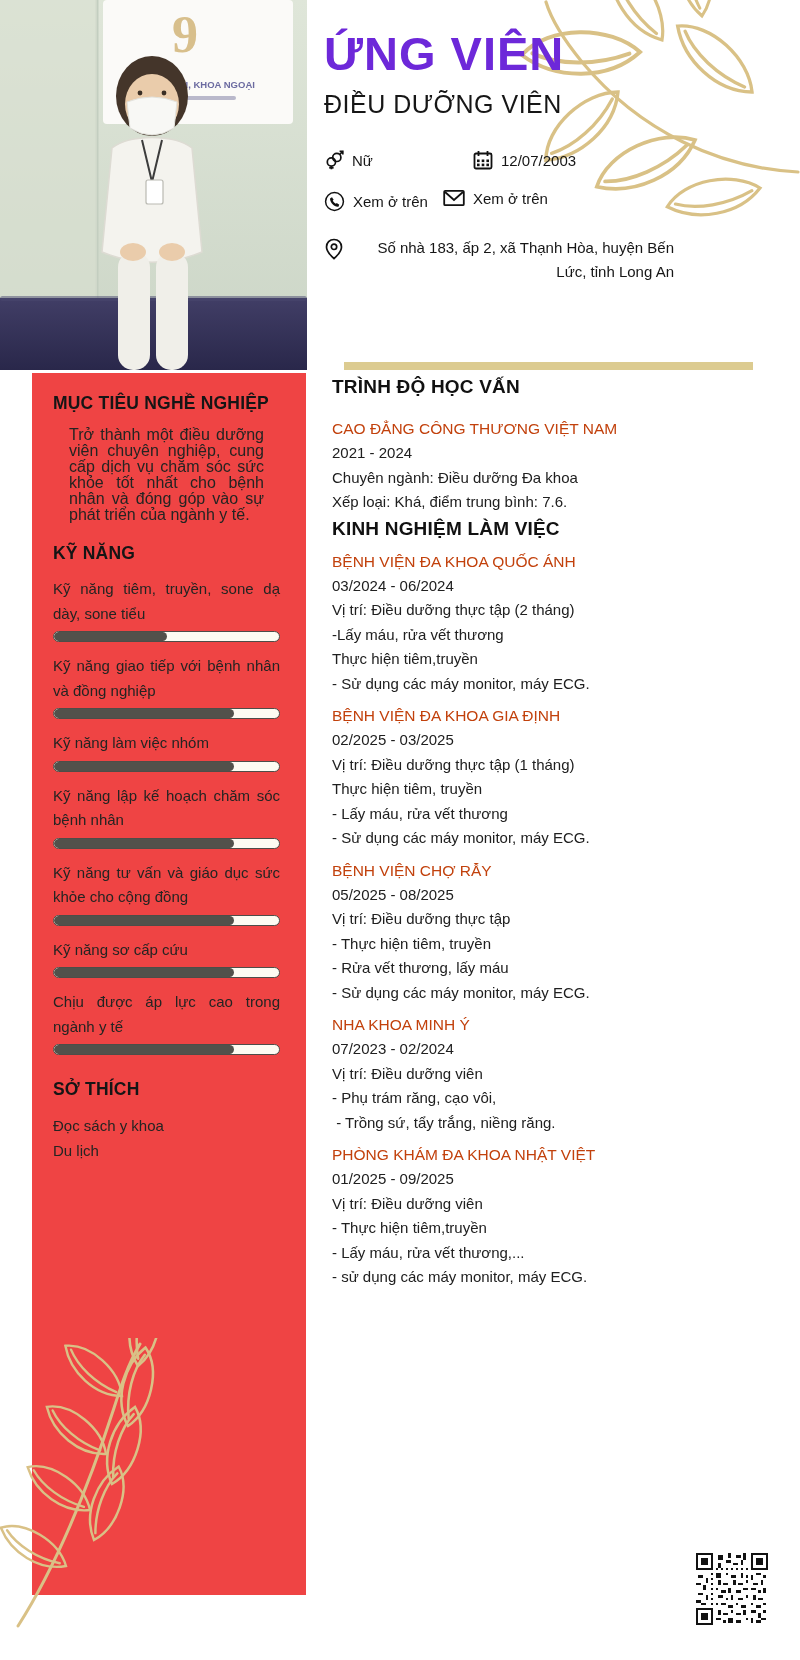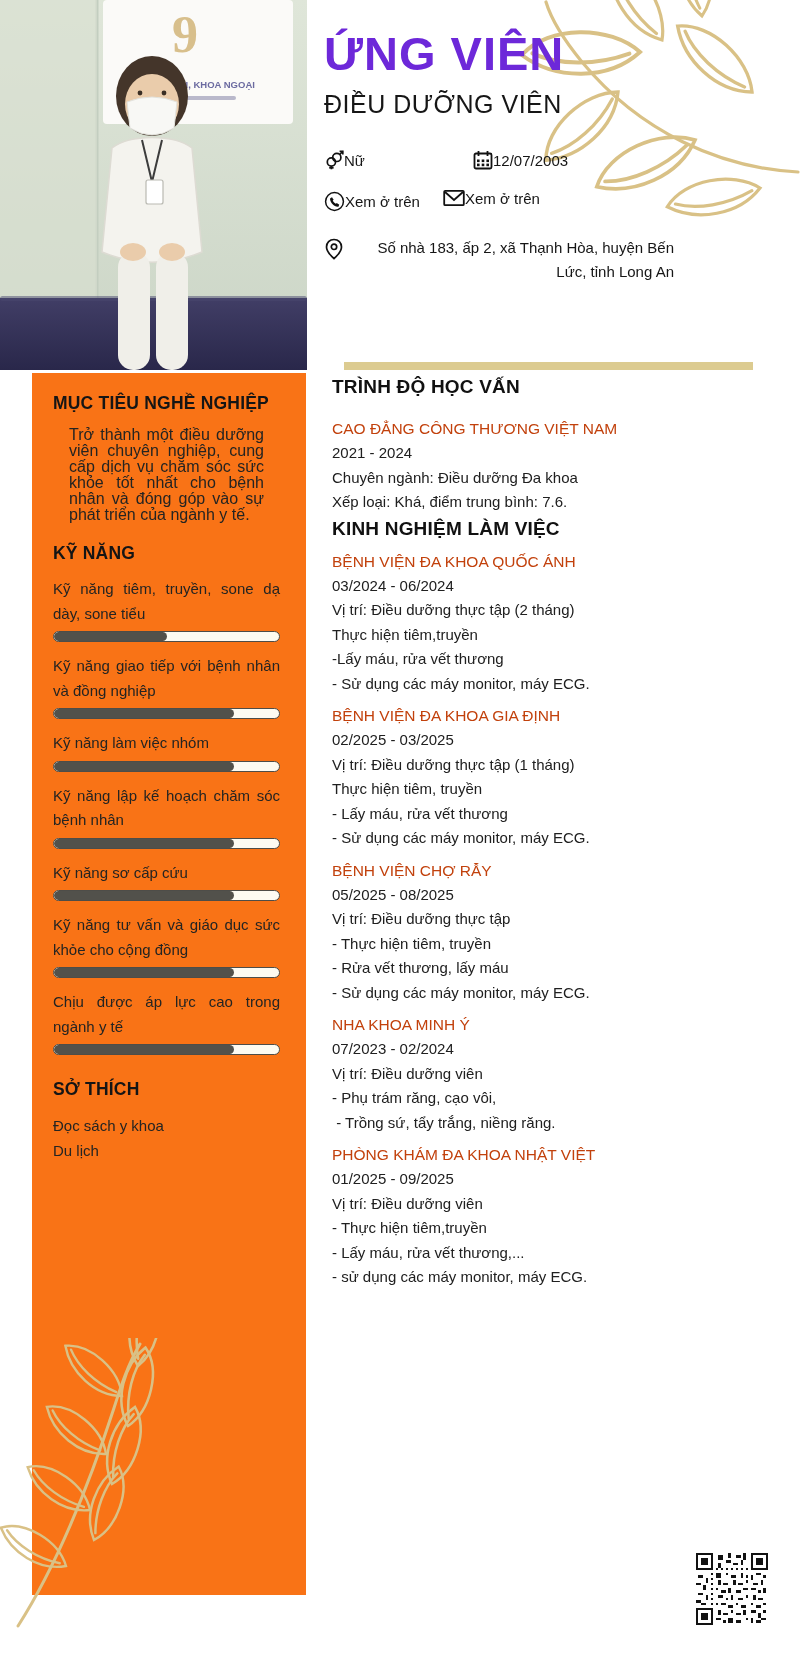--- a/index.html
+++ b/index.html
@@ -8,29 +8,29 @@
 
   
   .photo{position:absolute;left:0;top:0;width:307px;height:370px;}
 
   
   .hdr{position:absolute;left:324px;top:28px;width:440px;}
   .hdr h1{margin:0;font-size:47px;line-height:52px;font-weight:bold;letter-spacing:1px;color:#6d28d9;}
   .hdr .sub{margin-top:10px;font-size:25px;letter-spacing:.5px;color:#161616;}
 
   .contact{position:absolute;left:324px;top:140px;width:440px;font-size:15px;color:#161616;}
-  .c-item{position:absolute;display:flex;align-items:center;}
+  .c-item{position:absolute;display:flex;align-items:center;gap:8px;}
   .c-item svg{flex:0 0 auto;display:block;}
   .c-addr{position:absolute;left:0;top:96px;display:flex;align-items:flex-start;gap:8px;text-align:right;}
   .c-addr .txt{max-width:322px;line-height:24px;}
 
   .divider{position:absolute;left:344px;top:362px;width:409px;height:8px;background:#dccb90;}
 
   
-  .sidebar{position:absolute;left:32px;top:373px;width:274px;height:1222px;background:#f97316;
+  .sidebar{position:absolute;left:32px;top:373px;width:274px;height:1222px;background:#ef4444;
            box-sizing:border-box;padding:20px 26px 0 21px;}
   .sidebar h3{margin:0 0 13px;font-size:17.5px;font-weight:bold;letter-spacing:.2px;color:#151515;}
   .obj-text{margin:0 16px 14px;font-size:16px;line-height:16px;text-align:justify;color:#242422;}
   .h-skills{margin-top:20px !important;}
   .skill-label{font-size:15px;line-height:24.5px;text-align:justify;color:#242422;}
   .skill-bar{height:11px;border:1.5px solid #4e4d48;border-radius:7px;background:#fdfbf2;
              margin:5px 0 12px;overflow:hidden;box-sizing:border-box;}
   .skill-fill{height:100%;background:#52514b;border-radius:7px;}
   .h-hobby{margin-top:24px !important;}
   .hobbies div{font-size:15px;line-height:25px;color:#242422;}
@@ -194,27 +194,27 @@
           <div class="skill-fill" style="width: 80%;"></div>
         </div>
   </div>
   <div>
     <div class="skill-label">Kỹ năng lập kế hoạch chăm sóc bệnh nhân</div>
     <div class="skill-bar">
           <div class="skill-fill" style="width: 80%;"></div>
         </div>
   </div>
   <div>
+    <div class="skill-label">Kỹ năng tư vấn và giáo dục sức khỏe cho cộng đồng</div>
+    <div class="skill-bar">
+          <div class="skill-fill" style="width: 80%;"></div>
+        </div>
+  </div>
+  <div>
     <div class="skill-label">Kỹ năng sơ cấp cứu</div>
-    <div class="skill-bar">
-          <div class="skill-fill" style="width: 80%;"></div>
-        </div>
-  </div>
-  <div>
-    <div class="skill-label">Kỹ năng tư vấn và giáo dục sức khỏe cho cộng đồng</div>
     <div class="skill-bar">
           <div class="skill-fill" style="width: 80%;"></div>
         </div>
   </div>
   <div>
     <div class="skill-label">Chịu được áp lực cao trong ngành y tế</div>
     <div class="skill-bar">
           <div class="skill-fill" style="width: 80%;"></div>
         </div>
   </div>
@@ -237,22 +237,22 @@
         </div>
   </div>
 
   <h2 class="h-exp">KINH NGHIỆM LÀM VIỆC</h2>
 
   <div>
     <div class="entry-title">BỆNH VIỆN ĐA KHOA QUỐC ÁNH</div>
     <div class="lines">
           <div>03/2024 - 06/2024</div>
           <div>Vị trí: Điều dưỡng thực tập (2 tháng)</div>
+          <div>-Lấy máu, rửa vết thương</div>
           <div>Thực hiện tiêm,truyền</div>
-          <div>-Lấy máu, rửa vết thương</div>
           <div>- Sử dụng các máy monitor, máy ECG.</div>
         </div>
   </div>
   <div>
     <div class="entry-title">BỆNH VIỆN ĐA KHOA GIA ĐỊNH</div>
     <div class="lines">
           <div>02/2025 - 03/2025</div>
           <div>Vị trí: Điều dưỡng thực tập (1 tháng)</div>
           <div>Thực hiện tiêm, truyền</div>
           <div>- Lấy máu, rửa vết thương</div>

